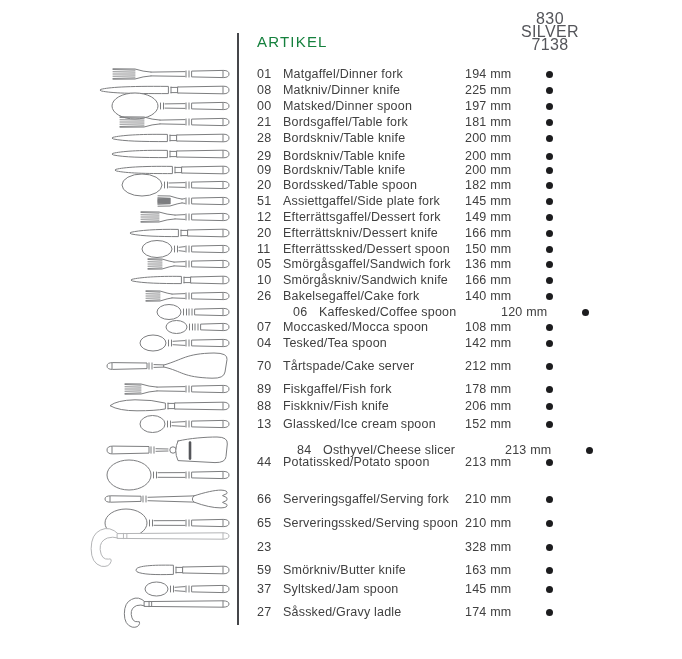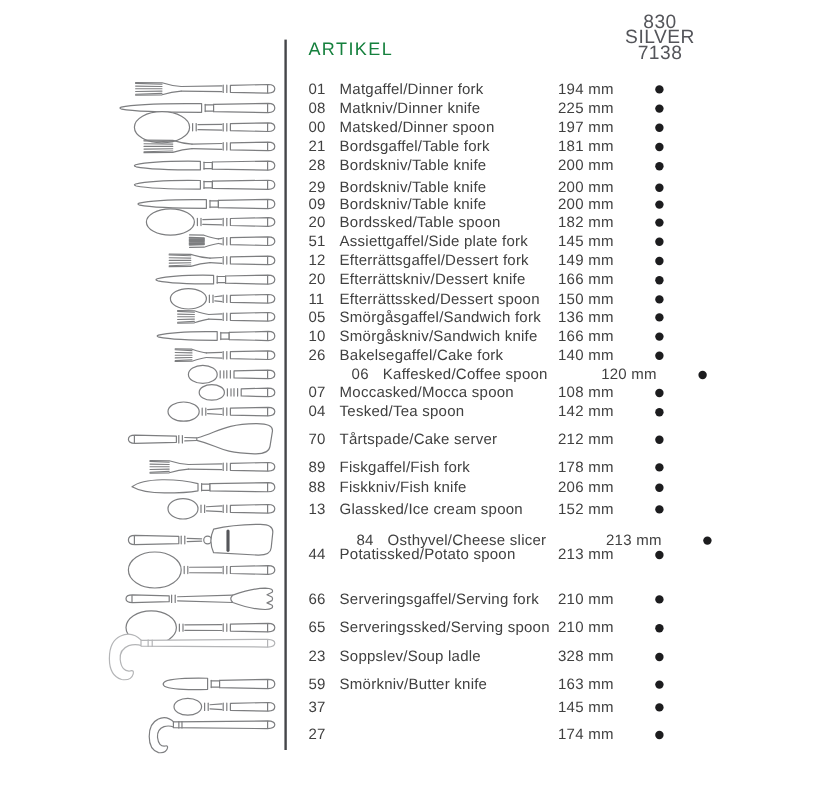--- a/index.html
+++ b/index.html
@@ -182,37 +182,38 @@
         <span class="dot"></span>
       </div>
       <div class="row" style="top: 515px;">
         <span class="code">65</span>
         <span class="name">Serveringssked/Serving spoon</span>
         <span class="size">210 mm</span>
         <span class="dot"></span>
       </div>
       <div class="row" style="top: 539px;">
         <span class="code">23</span>
-        <span class="name">Soppslev/Soup ladle</span>
         <span class="size">328 mm</span>
         <span class="dot"></span>
       </div>
       <div class="row" style="top: 562px;">
         <span class="code">59</span>
         <span class="name">Smörkniv/Butter knife</span>
         <span class="size">163 mm</span>
         <span class="dot"></span>
       </div>
       <div class="row" style="top: 581px;">
         <span class="code">37</span>
+        <span class="name">Syltsked/Jam spoon</span>
         <span class="size">145 mm</span>
         <span class="dot"></span>
       </div>
       <div class="row" style="top: 604px;">
         <span class="code">27</span>
+        <span class="name">Såssked/Gravy ladle</span>
         <span class="size">174 mm</span>
         <span class="dot"></span>
       </div>
     </div>
   <div id="art">
       <svg viewBox="0 -22 158 44" class="art" style="top: 52px;">
         <g>
           <line x1="35" y1="-4.5" x2="57" y2="-3.8249999999999997" stroke="#7d7e80" stroke-width="0.9" stroke-linecap="round"></line>
           <line x1="35" y1="-2.25" x2="57" y2="-1.9124999999999999" stroke="#7d7e80" stroke-width="0.9" stroke-linecap="round"></line>
           <line x1="35" y1="0" x2="57" y2="0" stroke="#7d7e80" stroke-width="0.9" stroke-linecap="round"></line>

